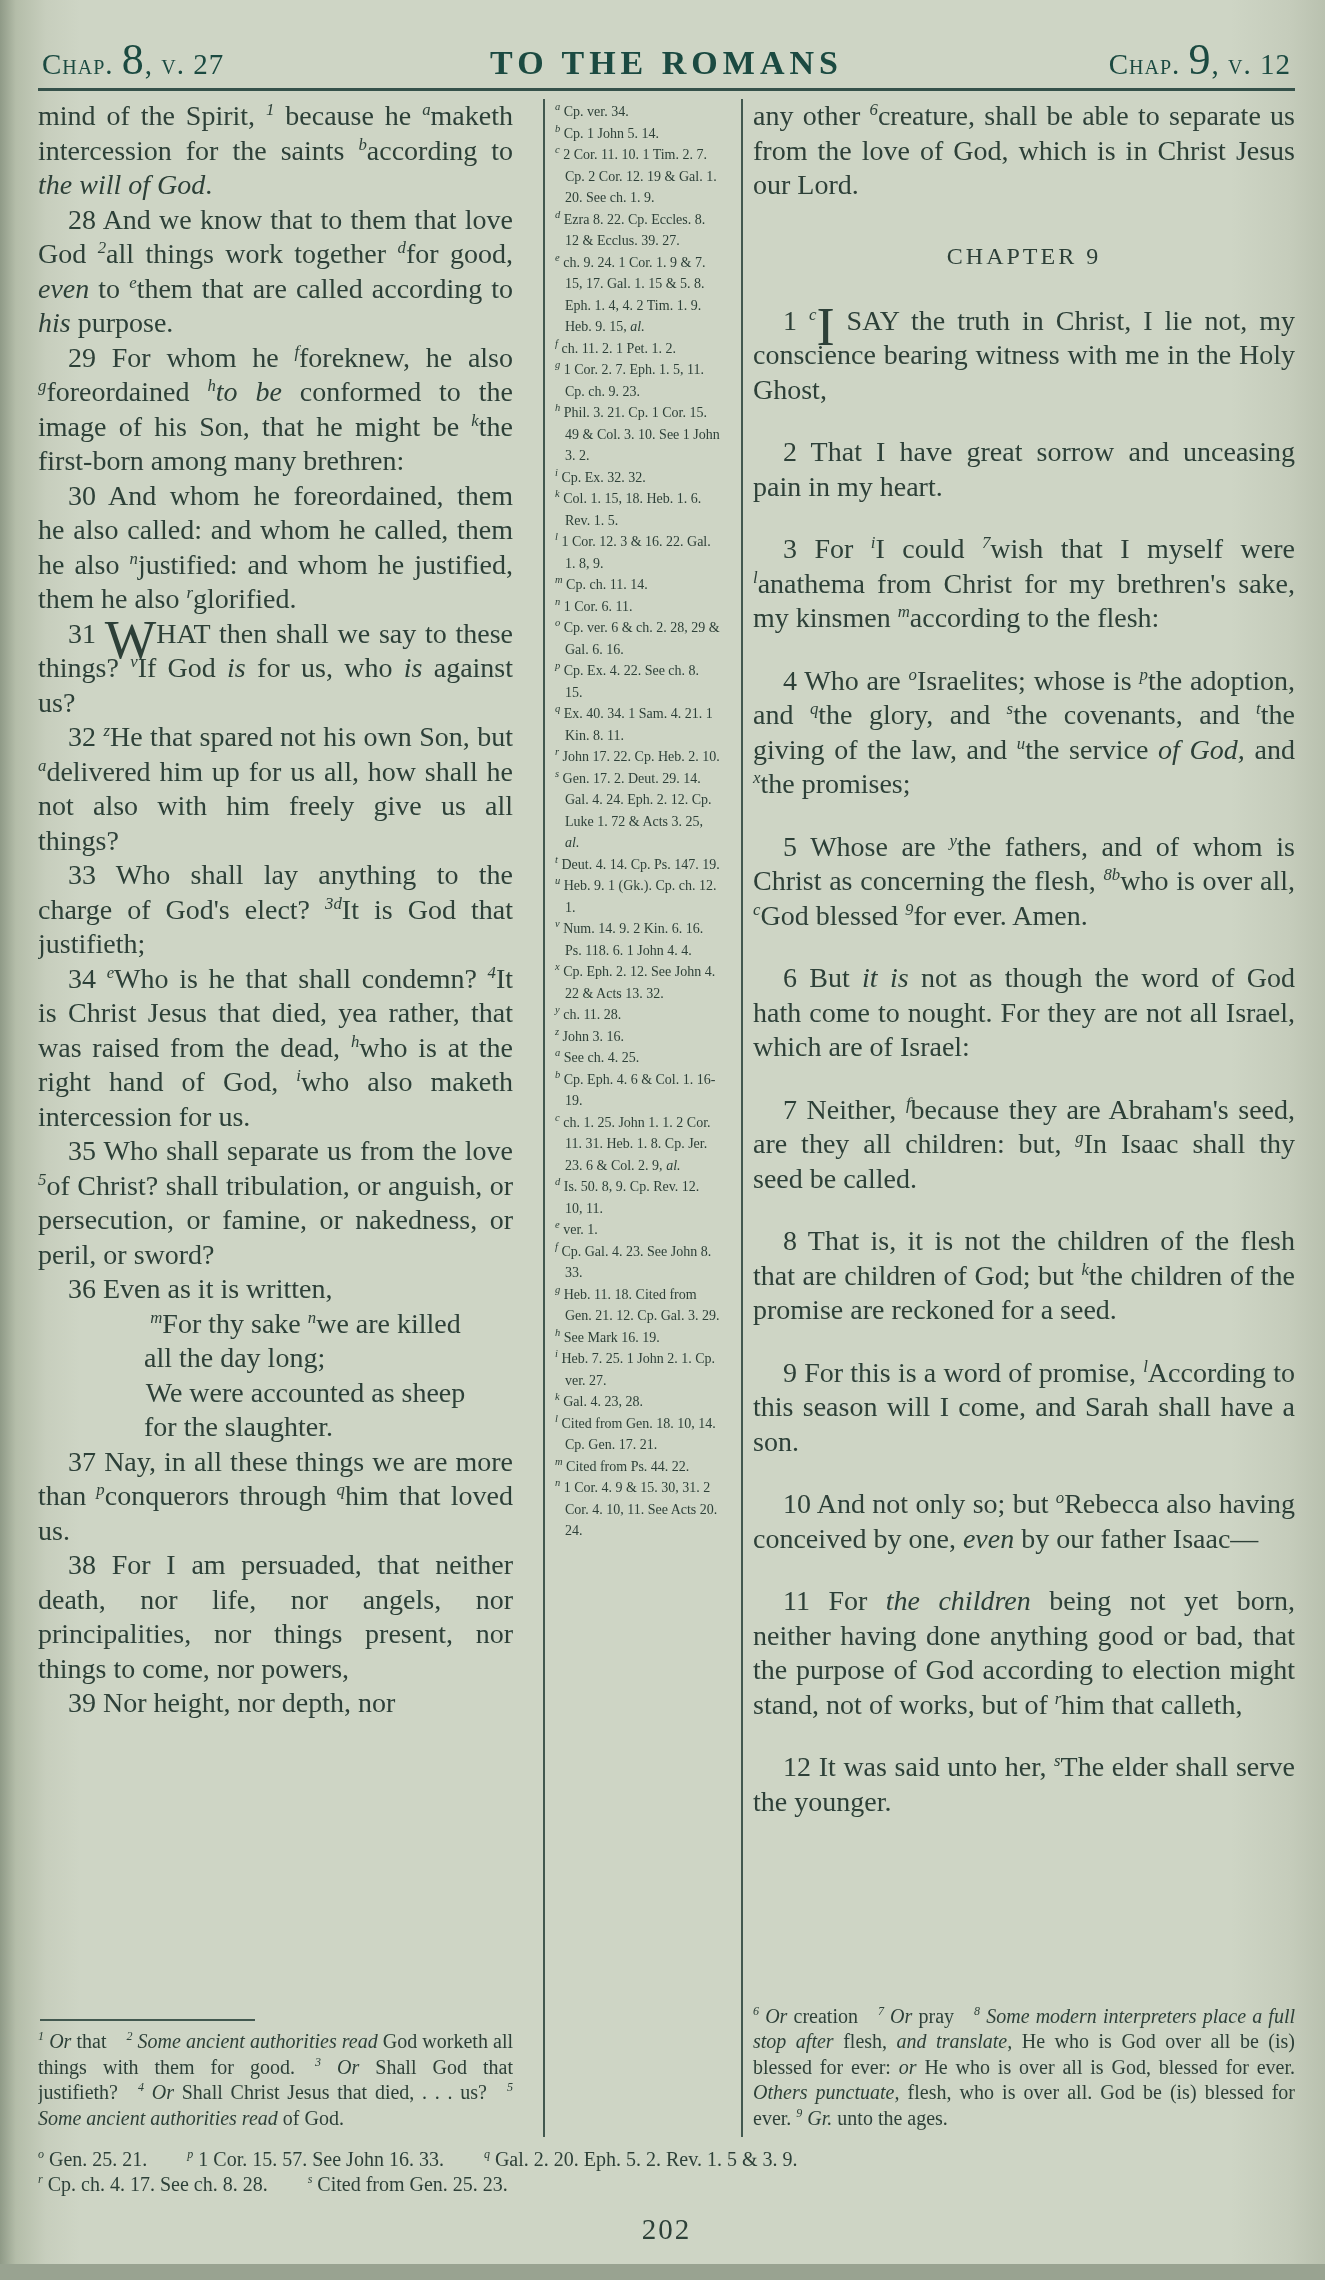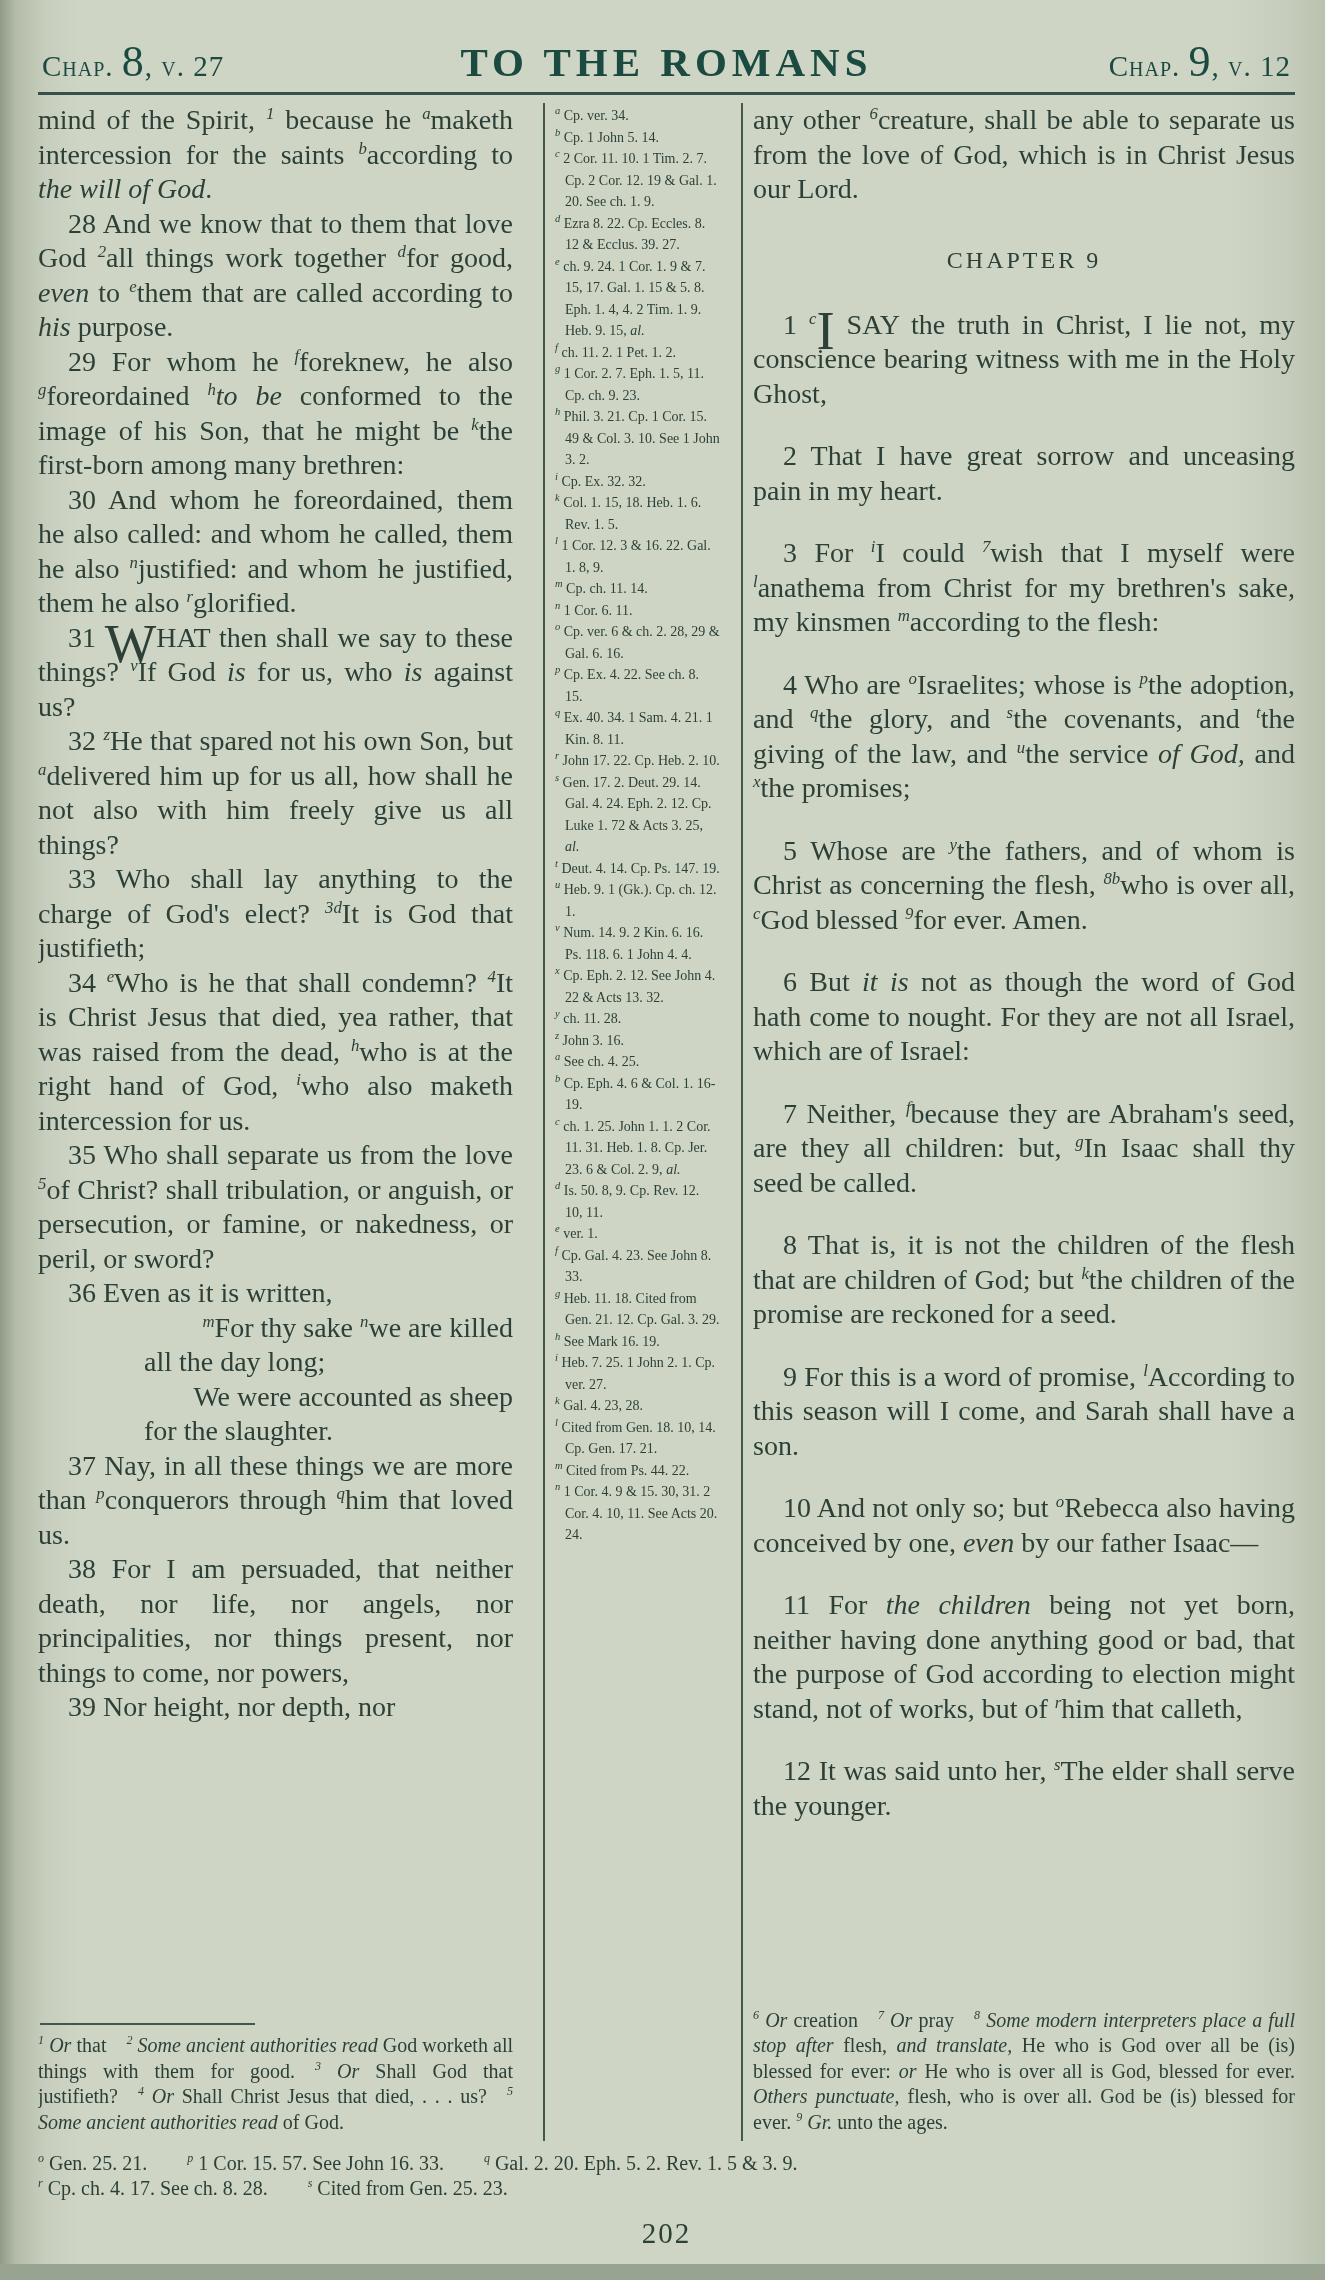--- a/index.html
+++ b/index.html
@@ -18,40 +18,40 @@
 
   .header {
     display:grid; grid-template-columns:1fr auto 1fr;
     align-items:baseline;
     color:#1b4a41;
     padding:0 4px 4px 4px;
   }
   .running-head { font-variant:small-caps; font-size:29px; letter-spacing:1px; white-space:nowrap; }
   .running-head.right { text-align:right; }
   .chap-num { font-size:44px; line-height:1; font-variant:normal; }
-  .book-title { font-size:41px; font-weight:bold; letter-spacing:5px; text-align:center; }
+  .book-title { font-size:34px; font-weight:bold; letter-spacing:5px; text-align:center; }
 
   .head-rule { border-top:3px solid #35514a; margin:2px 0 0 0; }
 
   .columns { display:flex; height:2046px; overflow:hidden; padding-top:8px; }
 
   .col-left  { flex:0 0 505px; padding-right:30px; display:flex; flex-direction:column; }
   .col-right { flex:1; padding-left:10px; display:flex; flex-direction:column;gap:28px; }
   .col-center {
     flex:0 0 200px;
     border-left:2px solid #42584f; border-right:2px solid #42584f;
     padding:2px 21px 0 10px;
     font-size:14px; line-height:21.5px;
     overflow:hidden;
     font-family:Liberation Serif, serif;
   }
 
   .verse { font-size:28px; line-height:34.5px; text-align:justify; text-indent:30px; }
   .cont  { text-indent:0; }
-  .poem-a { text-indent:0; padding-left:60px;  text-align:right; }
+  .poem-a { text-indent:0; padding-left:60px;  text-align:center; }
   .poem-b { text-indent:0; padding-left:106px; text-align:left; }
 
   sup { font-size:0.6em; font-style:italic; line-height:0; vertical-align:super; }
   dc  { font-size:1.95em; line-height:0; vertical-align:-0.28em; }
 
   .chapter-heading { font-size:24px; font-weight:normal; letter-spacing:3px; text-align:center; margin:12px 0 6px 0; }
 
   .fn-block { margin-top:auto; padding-bottom:6px; }
   .fn-rule  { width:215px; border-top:2px solid #42584f; margin:8px 0 8px 2px; }
   .footnote { font-size:20px; line-height:25.5px; text-align:justify; }

